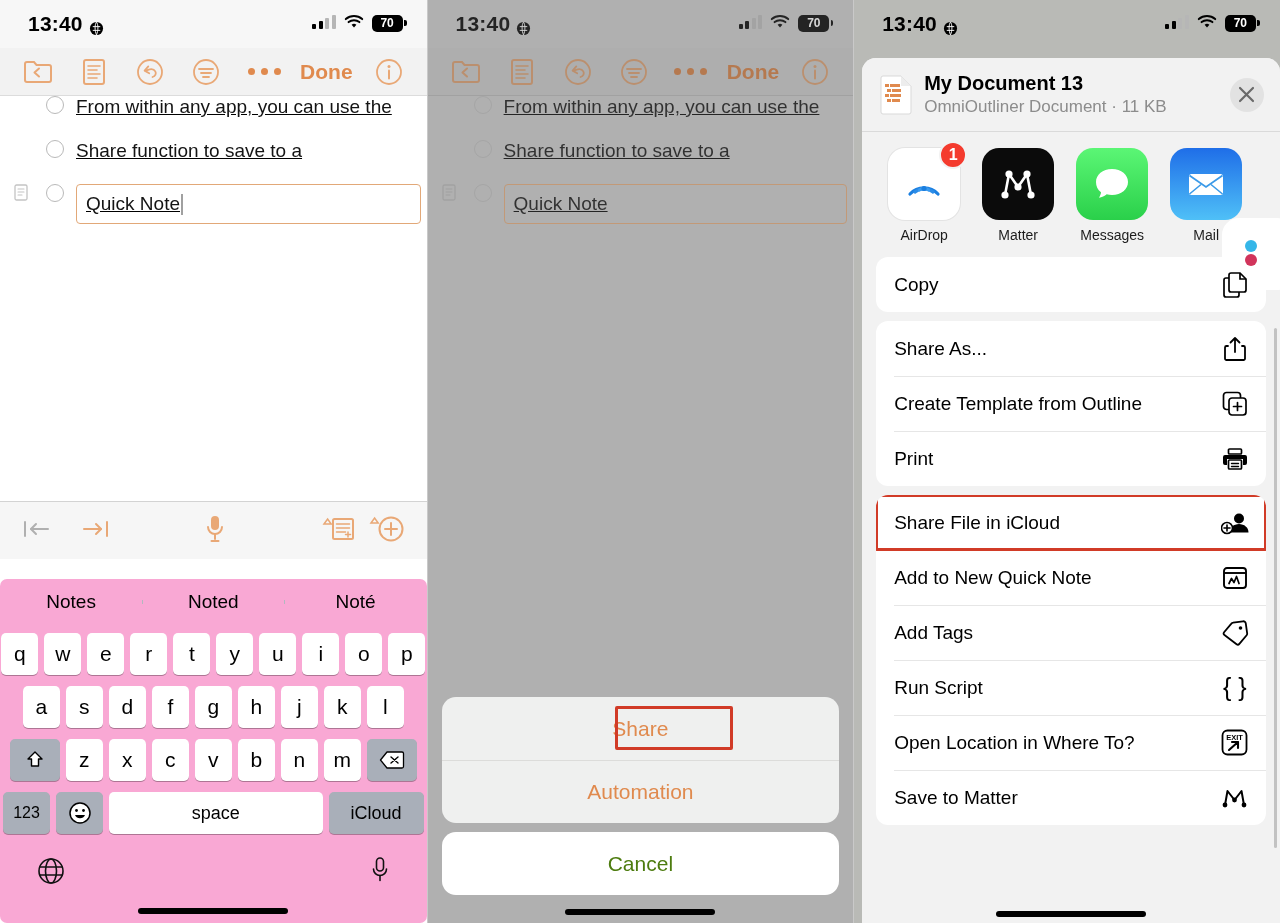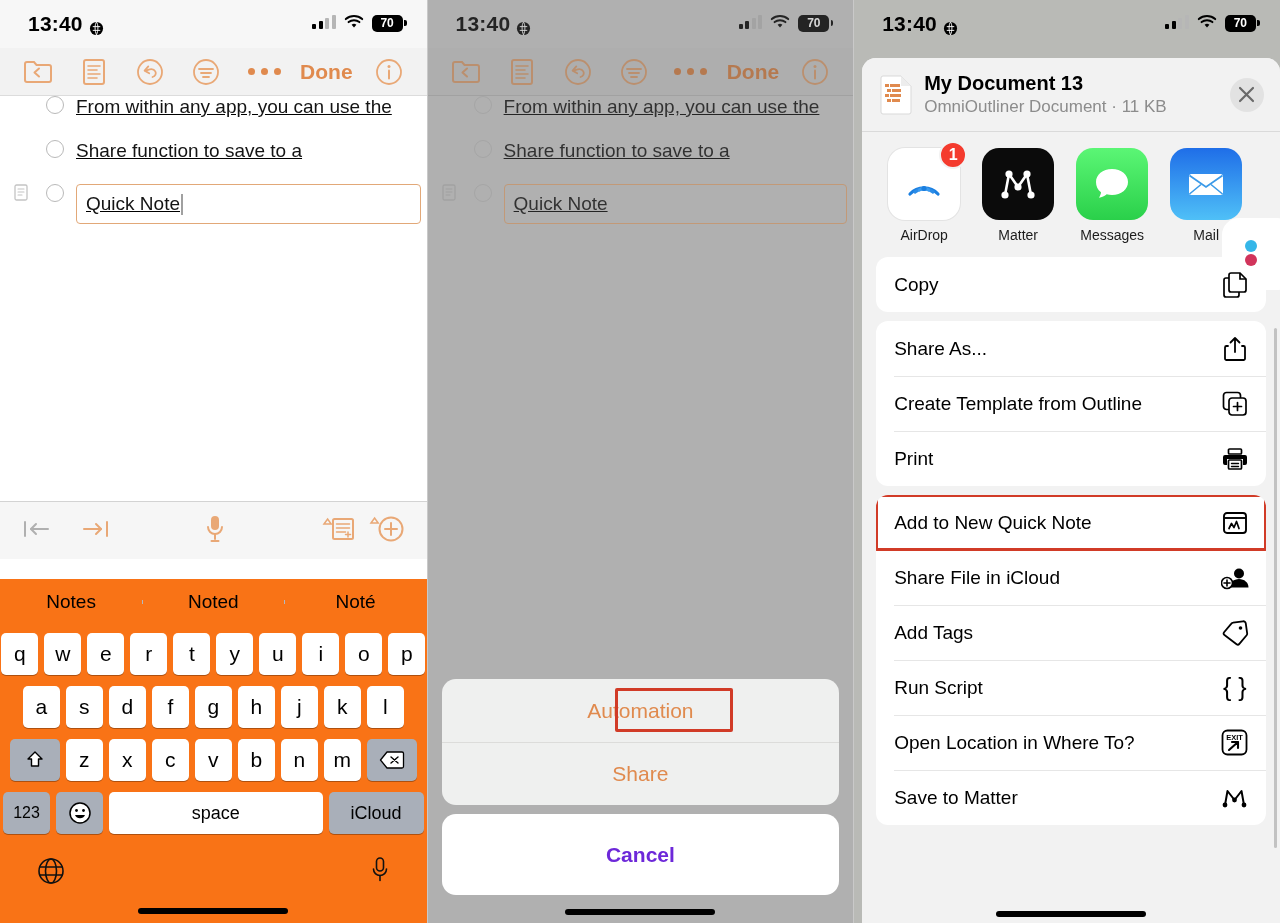--- a/index.html
+++ b/index.html
@@ -68,21 +68,21 @@
   
   .kb-accessory {
     position: absolute; left: 0; right: 0; height: 58px; background: #f6f6f6;
     border-top: 1px solid #d3d3d3; display: flex; align-items: center; padding: 0 22px;
   }
   .acc-left { display: flex; align-items: center; gap: 28px; }
   .acc-mid { flex: 1 1 auto; display: flex; justify-content: center; }
   .acc-right { display: flex; align-items: center; gap: 14px; }
 
   
-  .keyboard { position: absolute; left:0; right:0; bottom:0; background: #f97316; }
+  .keyboard { position: absolute; left:0; right:0; bottom:0; background: #f9a8d4; border-radius: 7px; }
   .predict {
     height: 46px; display: flex; align-items: center; color: #000; font-size: 19px;
   }
   .predict > div { flex: 1 1 0; text-align: center; position: relative; }
   .predict > div + div::before {
     content:""; position:absolute; left: 0; top: 9px; bottom: 9px; width: 1px; background: #b3b8bf;
   }
   .kb-rows { padding: 8px 3px 0; }
   .kb-row { display: flex; justify-content: center; gap: 6px; margin-bottom: 11px; }
   .key {
@@ -104,23 +104,23 @@
     content:""; position:absolute; inset:0; background: rgba(120,120,120,.30); z-index: 50; pointer-events:none;
   }
   .mid-bg { position:absolute; inset:0; background:#c9c9c9; }
 
   
   .action-sheet { position: absolute; left: 14px; right: 14px; bottom: 28px; z-index: 60; }
   .as-group { background: #eff0ef; border-radius: 14px; overflow: hidden; }
   .as-item { height: 63px; display:flex; align-items:center; justify-content:center;
              font-size: 21px; color: #e08a4e; position: relative; }
   .as-item + .as-item { border-top: 1px solid #dcdcda; }
-  .as-cancel { margin-top: 9px; background: #fff; border-radius: 14px; height: 81px;
+  .as-cancel { margin-top: 9px; background: #fff; border-radius: 14px; height: 63px;
                display:flex; align-items:center; justify-content:center;
-               font-size: 21px; font-weight: 700; color: #6d28d9; }
+               font-size: 21px; font-weight: 400; color: #4d7c0f; }
   .mid-home { position:absolute; left:0; right:0; bottom: 8px; z-index: 61; }
 
   
   .ss-bg { position:absolute; inset:0; background: #b9bab6; }
   .ss-card { position:absolute; left: 8px; right: 0px; top: 58px; bottom: 0;
              background: #f2f2f2; border-radius: 14px 14px 0 0; overflow:hidden; }
   .ss-header { background: #f2f2f2; padding: 14px 16px 14px 18px; display:flex; align-items:center; gap: 12px;
                border-bottom: 1px solid #dadada; }
   .doc-icon { width: 32px; height: 40px; flex: 0 0 32px; position: relative; }
   .ss-titles { flex: 1 1 auto; min-width: 0; }
@@ -487,22 +487,22 @@
             <span class="bullet-circle"></span>
           </div>
         <div class="row-textwrap">
           <span class="row-text">Quick Note</span>
         </div>
       </div>
     </div>
 
     <div class="action-sheet">
       <div class="as-group">
+        <div class="as-item">Share</div>
         <div class="as-item">Automation</div>
-        <div class="as-item">Share</div>
       </div>
       <div class="as-cancel">Cancel</div>
       <div class="hl-box" style="left:173px;top:9px;width:118px;height:44px;"></div>
     </div>
     <div class="mid-home">
         <div class="home-bar"></div>
       </div>
   </div>
 
   <div class="panel">
@@ -658,41 +658,41 @@
                   <path d="M3 8h20a2 2 0 0 1 2 2v6a2 2 0 0 1-2 2h-2V12H5v6H3a2 2 0 0 1-2-2v-6a2 2 0 0 1 2-2z" fill="#000"></path>
                   <rect x="6.5" y="13" width="13" height="9" rx="1" fill="#fff" stroke="#000" stroke-width="1.7"></rect>
                   <path d="M9.5 16.5h7M9.5 19.5h7" stroke="#000" stroke-width="1.4" stroke-linecap="round"></path>
                 </svg>
             </span>
           </div>
         </div>
 
         <div class="ss-group" style="position:relative;">
           <div class="ss-row">
-            <span class="ss-row-label">Add to New Quick Note</span>
-            <span class="ss-row-icon">
-              <svg width="26" height="26" viewBox="0 0 26 26">
-                  <rect x="2" y="3" width="22" height="20" rx="3" fill="none" stroke="#000" stroke-width="1.9"></rect>
-                  <path d="M2.5 8h21" stroke="#000" stroke-width="1.9"></path>
-                  <path d="M7 18.5l2.5-5 2.5 4 2.5-6 2.5 7" fill="none" stroke="#000" stroke-width="1.7" stroke-linejoin="round" stroke-linecap="round"></path>
-                </svg>
-            </span>
-          </div>
-          <div class="ss-row">
             <span class="ss-row-label">Share File in iCloud</span>
             <span class="ss-row-icon">
               <svg width="28" height="24" viewBox="0 0 28 24">
                   <circle cx="18" cy="7.5" r="5" fill="#000"></circle>
                   <path d="M8.5 21.5c0-5 4.3-8.5 9.5-8.5s9.5 3.5 9.5 8.5z" fill="#000"></path>
                   <circle cx="6" cy="17" r="5.5" fill="#fff" stroke="#000" stroke-width="1.6"></circle>
                   <path d="M6 14v6M3 17h6" stroke="#000" stroke-width="1.6" stroke-linecap="round"></path>
                 </svg>
             </span>
           </div>
           <div class="ss-row">
+            <span class="ss-row-label">Add to New Quick Note</span>
+            <span class="ss-row-icon">
+              <svg width="26" height="26" viewBox="0 0 26 26">
+                  <rect x="2" y="3" width="22" height="20" rx="3" fill="none" stroke="#000" stroke-width="1.9"></rect>
+                  <path d="M2.5 8h21" stroke="#000" stroke-width="1.9"></path>
+                  <path d="M7 18.5l2.5-5 2.5 4 2.5-6 2.5 7" fill="none" stroke="#000" stroke-width="1.7" stroke-linejoin="round" stroke-linecap="round"></path>
+                </svg>
+            </span>
+          </div>
+          <div class="ss-row">
             <span class="ss-row-label">Add Tags</span>
             <span class="ss-row-icon">
               <svg width="28" height="26" viewBox="0 0 28 26">
                   <path d="M13.5 2.5h10A2.5 2.5 0 0 1 26 5v10a2.5 2.5 0 0 1-.8 1.8l-8.4 7.6a2 2 0 0 1-2.8-.1L3.3 13.5a2 2 0 0 1 0-2.8l8.4-7.5a2.5 2.5 0 0 1 1.8-.7z" fill="none" stroke="#000" stroke-width="1.8" transform="rotate(-8 14 13)"></path>
                   <circle cx="19.5" cy="8" r="1.8" fill="#000"></circle>
                 </svg>
             </span>
           </div>
           <div class="ss-row">
             <span class="ss-row-label">Run Script</span>

